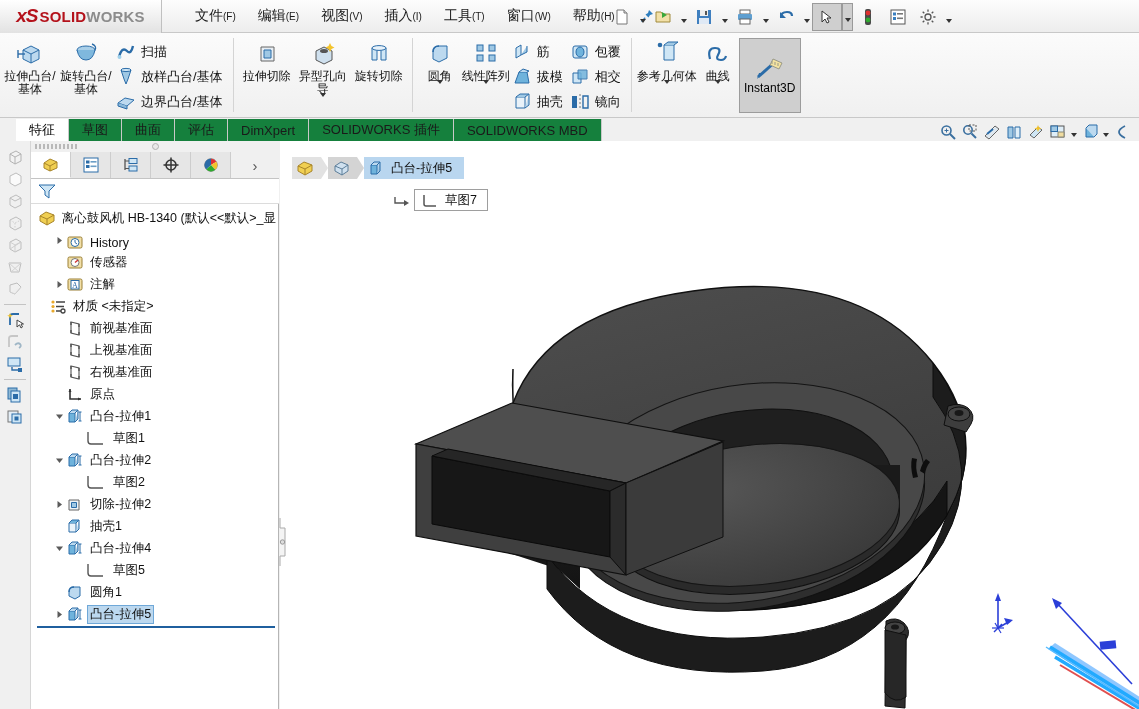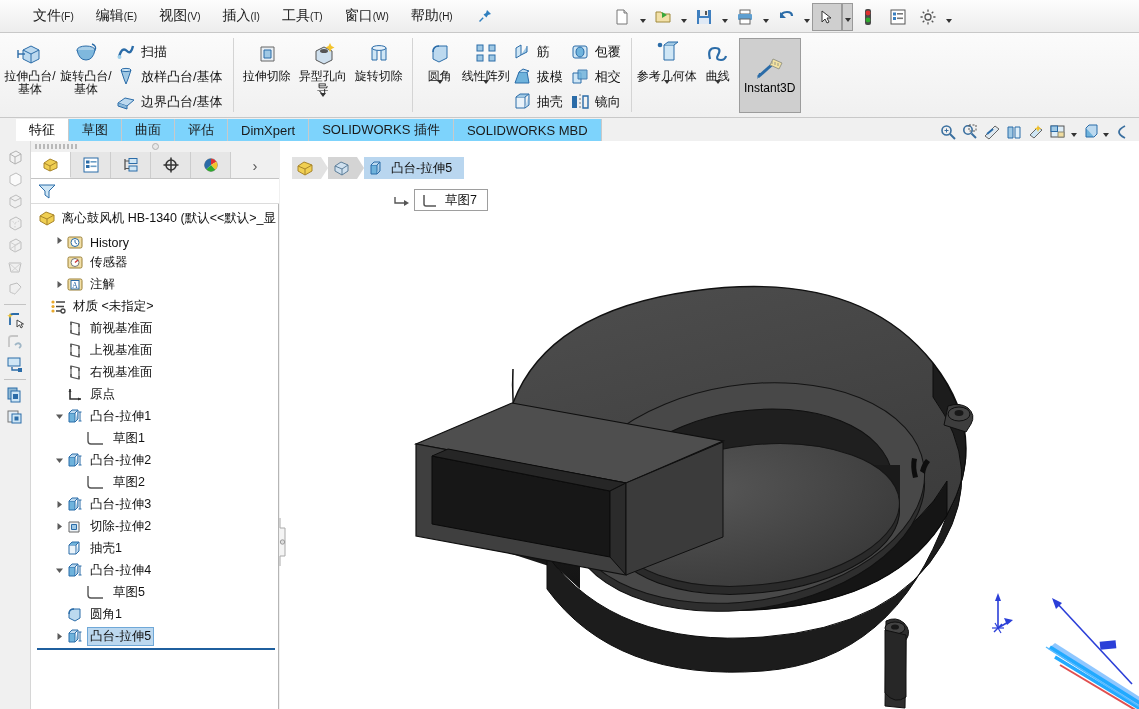--- a/index.html
+++ b/index.html
@@ -83,21 +83,21 @@
   .instant3d .lbl { font-size: 12px; color: #000000; }
 
   
   .cmdtabs {
     position: absolute; left: 16px; top: 118px; width: 1139px; height: 23px;
     background: #f0f0f0; display: flex; align-items: flex-end;
   }
   .ctab {
     height: 22px; padding: 0 13px; display: flex; align-items: center;
     font-size: 13px; color: #1a1a1a; border-right: 1px solid #c9c9c9;
-    cursor: pointer; background: #7dd3fc;
+    cursor: pointer; background: #15803d;
   }
   .ctab.active { background: #ffffff; color: #000; }
   .viewtools {
     position: absolute; right: 6px; top: 122px; display: flex; align-items: center;
   }
   .vt-btn { width: 22px; height: 20px; display:flex;align-items:center;justify-content:center;cursor:pointer;}
   .vt-arrow { width:10px;height:20px;display:flex;align-items:flex-end;justify-content:center;padding-bottom:5px;cursor:pointer;}
 
   
   .rail {
@@ -170,20 +170,25 @@
   .splitter {
     position:absolute; left:274px; top:518px; width:12px; height:48px; z-index:6;
   }
 </style>
 </head>
 <body>
 
 <div id="app">
 
   <div class="menubar">
+    <div class="logo-box">
+      <span class="logo-ds">xS</span>
+      <span class="logo-solid">SOLID</span>
+        <span class="logo-works">WORKS</span>
+    </div>
     <div class="menu-items">
       <div class="menu-item"><span>文件</span><span class="mn">(F)</span></div>
       <div class="menu-item"><span>编辑</span><span class="mn">(E)</span></div>
       <div class="menu-item"><span>视图</span><span class="mn">(V)</span></div>
       <div class="menu-item"><span>插入</span><span class="mn">(I)</span></div>
       <div class="menu-item"><span>工具</span><span class="mn">(T)</span></div>
       <div class="menu-item"><span>窗口</span><span class="mn">(W)</span></div>
       <div class="menu-item"><span>帮助</span><span class="mn">(H)</span></div>
       <div class="pin-btn">
         <svg width="16" height="16" viewBox="0 0 16 16">
@@ -831,36 +836,20 @@
           <span class="tlabel">凸台-拉伸2</span>
         </div>
         <div class="trow" style="padding-left: 38px;">
           <div class="tarrow"></div>
           <div class="ticon" style="width: 24px;">
             <svg width="22" height="15" viewBox="0 0 22 15">
               <path d="M4 1 L4 10 q0 3 3 3 L19 13" fill="none" stroke="#555" stroke-width="1.4"></path>
             </svg>
           </div>
           <span class="tlabel">草图2</span>
-        </div>
-        <div class="trow" style="padding-left: 21px;">
-          <div class="tarrow">
-            <svg width="9" height="9" viewBox="0 0 9 9">
-              <path d="M2.5 1 L7 4.5 L2.5 8 Z" fill="#5a5a5a"></path>
-            </svg>
-          </div>
-          <div class="ticon">
-            <svg width="17" height="15" viewBox="0 0 17 15">
-              <path d="M2 4 L8 4 L8 13 L2 13 Z" fill="#6fb3dc" stroke="#2b6ca8"></path>
-              <path d="M2 4 L5 1 L11 1 L8 4" fill="#bcd9ef" stroke="#2b6ca8"></path>
-              <path d="M8 13 L11 10 L11 1" fill="#9fc8e4" stroke="#2b6ca8"></path>
-              <path d="M13 3 L13 12 M11.5 3 L14.5 3 M11.5 12 L14.5 12" stroke="#2b6ca8" stroke-width="1"></path>
-            </svg>
-          </div>
-          <span class="tlabel">凸台-拉伸3</span>
         </div>
         <div class="trow" style="padding-left: 21px;">
           <div class="tarrow">
             <svg width="9" height="9" viewBox="0 0 9 9">
               <path d="M2.5 1 L7 4.5 L2.5 8 Z" fill="#5a5a5a"></path>
             </svg>
           </div>
           <div class="ticon">
             <svg width="17" height="15" viewBox="0 0 17 15">
               <path d="M2 3 L12 3 L12 13 L2 13 Z" fill="#eef3f7" stroke="#666"></path>

